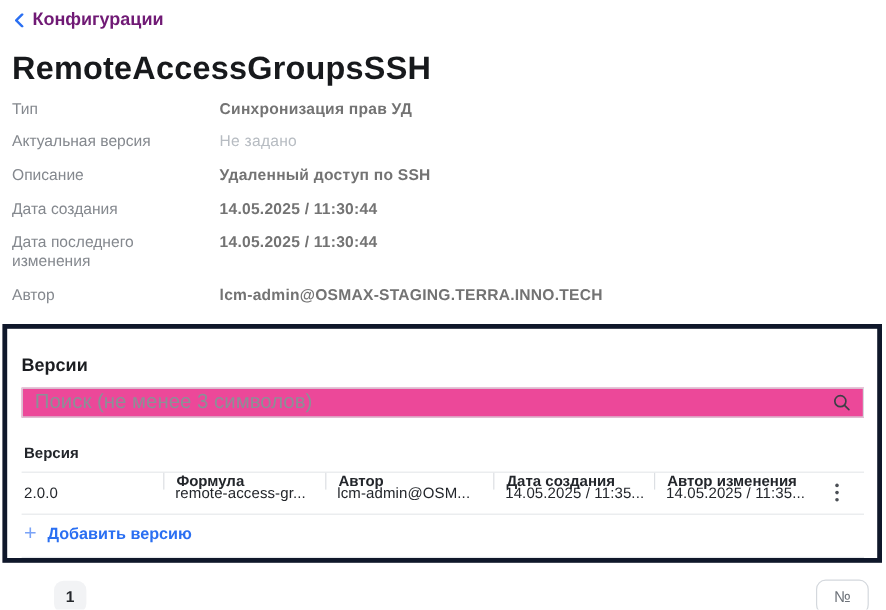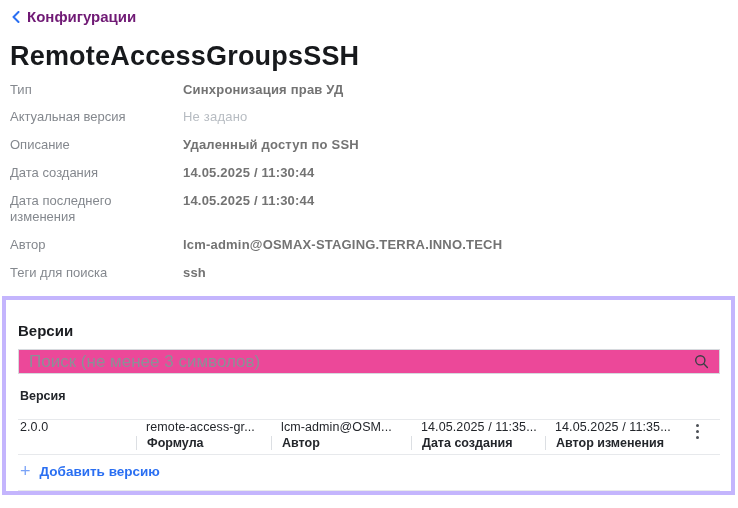--- a/index.html
+++ b/index.html
@@ -34,39 +34,39 @@
   }
   .detail-value {
     font-size: 13px; font-weight: 600; color: #737373; line-height: 1.22;
     letter-spacing: .2px;
   }
   .detail-value.muted { color: #b7bcc2; font-weight: 400; }
 
   
   .versions-highlight {
     margin: 16px -7px 0 -8px;
-    border: 4px solid #c4b5fd;
+    border: 4px solid #0f172a;
     padding: 20px 11px 0 12px;
     background: #fff;
   }
   .versions-title { font-size: 15px; font-weight: 700; color: #1b1d21; margin: 2px 0 10px 0; }
 
   .search-wrap { position: relative; }
   .search-input {
     width: 100%; height: 25px;
     border: 1px solid #d6d9dd; border-radius: 0;
     padding: 0 34px 0 10px; font-size: 17px; color: #1c1f23;
     font-family: inherit; outline: none; background: #ec4899;
   }
   .search-input::placeholder { color: #8b9097; }
   .search-icon { position: absolute; right: 11px; top: 5px; }
 
   
   .vtable { margin-top: 15px; }
-  .vrow { display: flex; align-items: flex-start; }
+  .vrow { display: flex; align-items: center; }
   .vhead { height: 30px; }
   .vcell {
     display: flex; align-items: center;
     font-size: 12.5px; padding-right: 6px; overflow: hidden;
     white-space: nowrap; text-overflow: ellipsis;
   }
   .vhead .vcell { font-weight: 700; color: #23262b; }
   .vbody-row { height: 35px; border-top: 1px solid #e7e9ec; font-size: 13px; color: #23262b; }
   .vbody-row .vcell { letter-spacing: .1px; }
   .col-0 { width: 118px; padding-left: 2px; }
@@ -144,24 +144,20 @@
       <div class="detail-label">Дата создания</div>
       <div class="detail-value">14.05.2025 / 11:30:44</div>
     </div>
     <div class="detail-row">
       <div class="detail-label">Дата последнего изменения</div>
       <div class="detail-value">14.05.2025 / 11:30:44</div>
     </div>
     <div class="detail-row">
       <div class="detail-label">Автор</div>
       <div class="detail-value">lcm-admin@OSMAX-STAGING.TERRA.INNO.TECH</div>
-    </div>
-    <div class="detail-row">
-      <div class="detail-label">Теги для поиска</div>
-      <div class="detail-value">ssh</div>
     </div>
   </div>
 
   
   <div class="versions-highlight">
     <h2 class="versions-title">Версии</h2>
 
     <div class="search-wrap">
       <input class="search-input" type="text" placeholder="Поиск (не менее 3 символов)" style="">
       <span class="search-icon">

